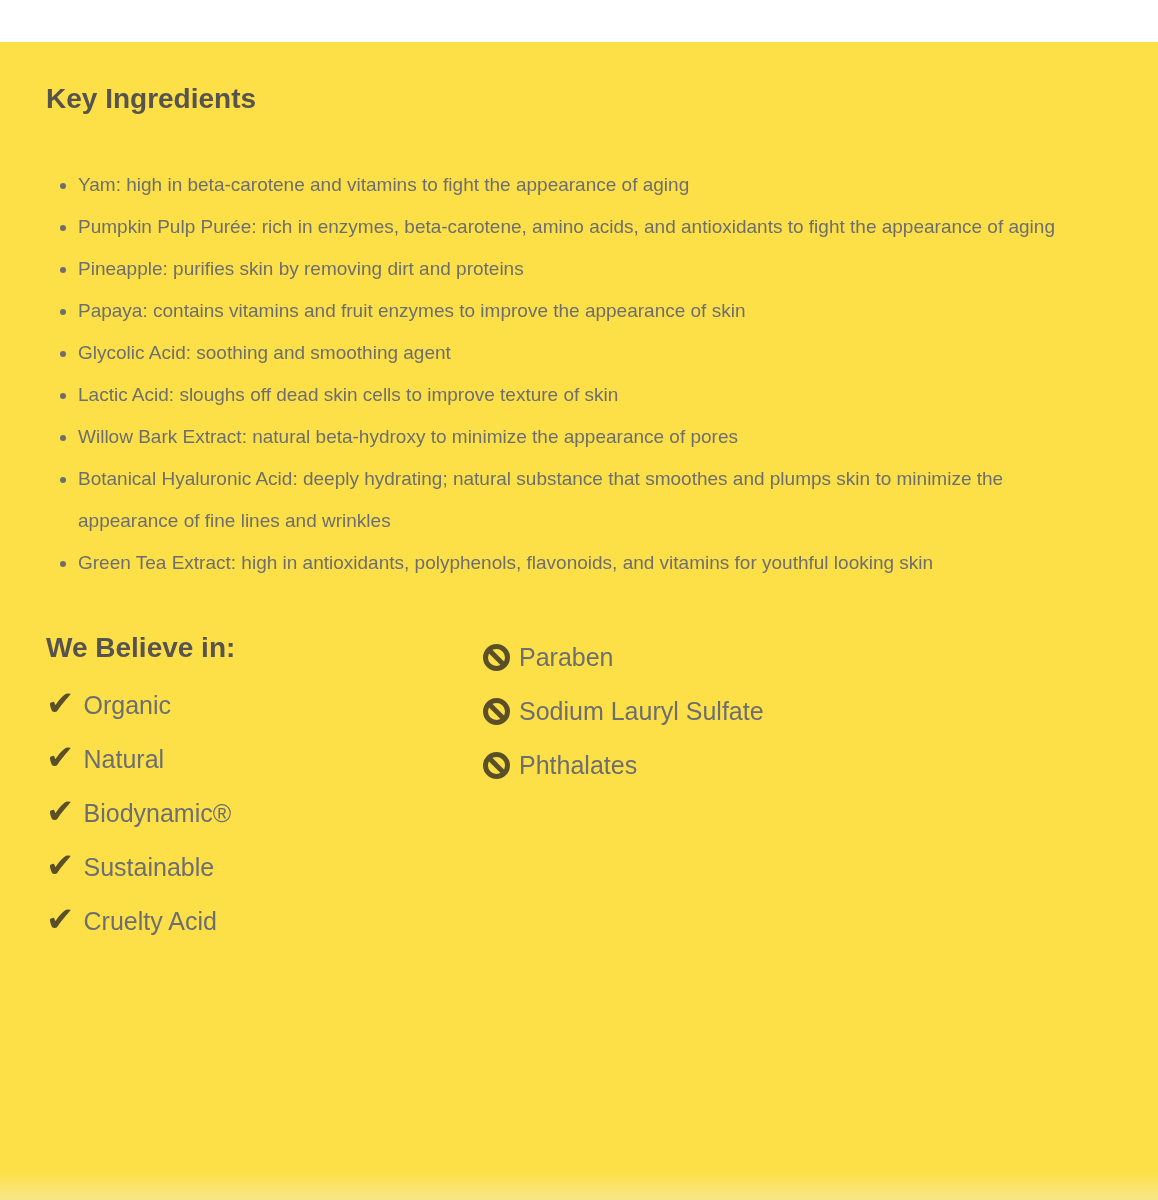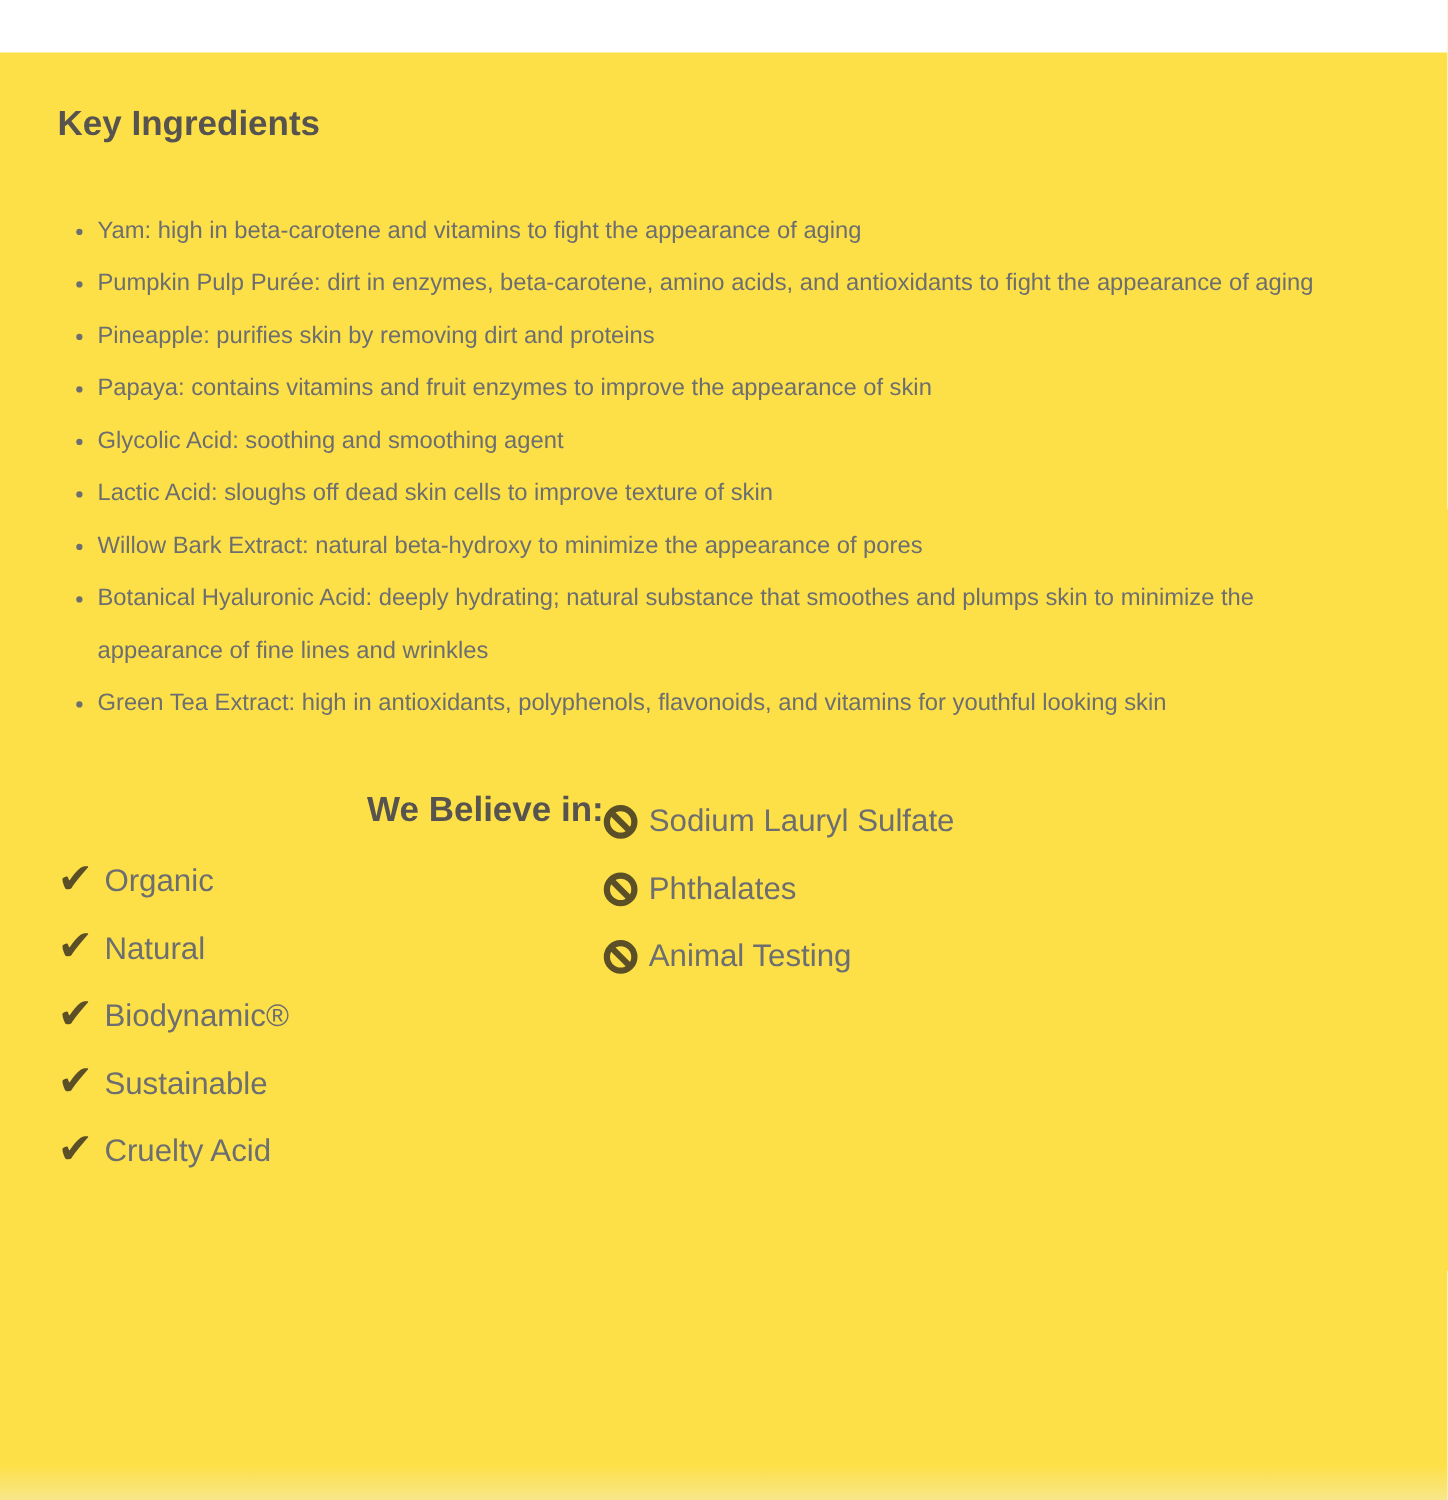--- a/index.html
+++ b/index.html
@@ -35,21 +35,21 @@
   ul.ingredient-list li {
     font-size: 19px;
     line-height: 42px;
     color: #6d6e70;
     padding-left: 0px;
   }
   .columns {
     display: flex;
     margin-top: 47px;
   }
-  .col-believe { width: 437px; flex: 0 0 437px; text-align: right; }
+  .col-believe { width: 437px; flex: 0 0 437px; }
   .col-sayno  { flex: 1 1 auto; }
   .col-heading {
     margin: 0 0 14px 0;
     font-size: 28px;
     font-weight: bold;
     color: #57534f;
     line-height: 1.2;
   }
   .icon-row {
     display: flex;
@@ -106,21 +106,21 @@
 </head>
 <body>
 
 <div class="page">
   <div class="content">
 
     <h2 class="section-heading">Key Ingredients</h2>
 
     <ul class="ingredient-list">
       <li>Yam: high in beta-carotene and vitamins to fight the appearance of aging</li>
-      <li>Pumpkin Pulp Purée: dirt in enzymes, beta-carotene, amino acids, and antioxidants to fight the appearance of aging</li>
+      <li>Pumpkin Pulp Purée: rich in enzymes, beta-carotene, amino acids, and antioxidants to fight the appearance of aging</li>
       <li>Pineapple: purifies skin by removing dirt and proteins</li>
       <li>Papaya: contains vitamins and fruit enzymes to improve the appearance of skin</li>
       <li>Glycolic Acid: soothing and smoothing agent</li>
       <li>Lactic Acid: sloughs off dead skin cells to improve texture of skin</li>
       <li>Willow Bark Extract: natural beta-hydroxy to minimize the appearance of pores</li>
       <li>Botanical Hyaluronic Acid: deeply hydrating; natural substance that smoothes and plumps skin to minimize the appearance of fine lines and wrinkles</li>
       <li>Green Tea Extract: high in antioxidants, polyphenols, flavonoids, and vitamins for youthful looking skin</li>
     </ul>
 
     <div class="columns">
@@ -147,29 +147,29 @@
         <div class="icon-row">
           <span class="check-glyph">✔</span>
           <span>Cruelty Acid</span>
         </div>
       </div>
 
       <div class="col-sayno">
 
         <div class="icon-row">
           <span class="no-glyph"></span>
+          <span>Paraben</span>
+        </div>
+        <div class="icon-row">
+          <span class="no-glyph"></span>
           <span>Sodium Lauryl Sulfate</span>
         </div>
         <div class="icon-row">
           <span class="no-glyph"></span>
           <span>Phthalates</span>
-        </div>
-        <div class="icon-row">
-          <span class="no-glyph"></span>
-          <span>Animal Testing</span>
         </div>
       </div>
 
     </div>
 
 
   </div>
 
   <div class="bottom-fade"></div>
 </div>

